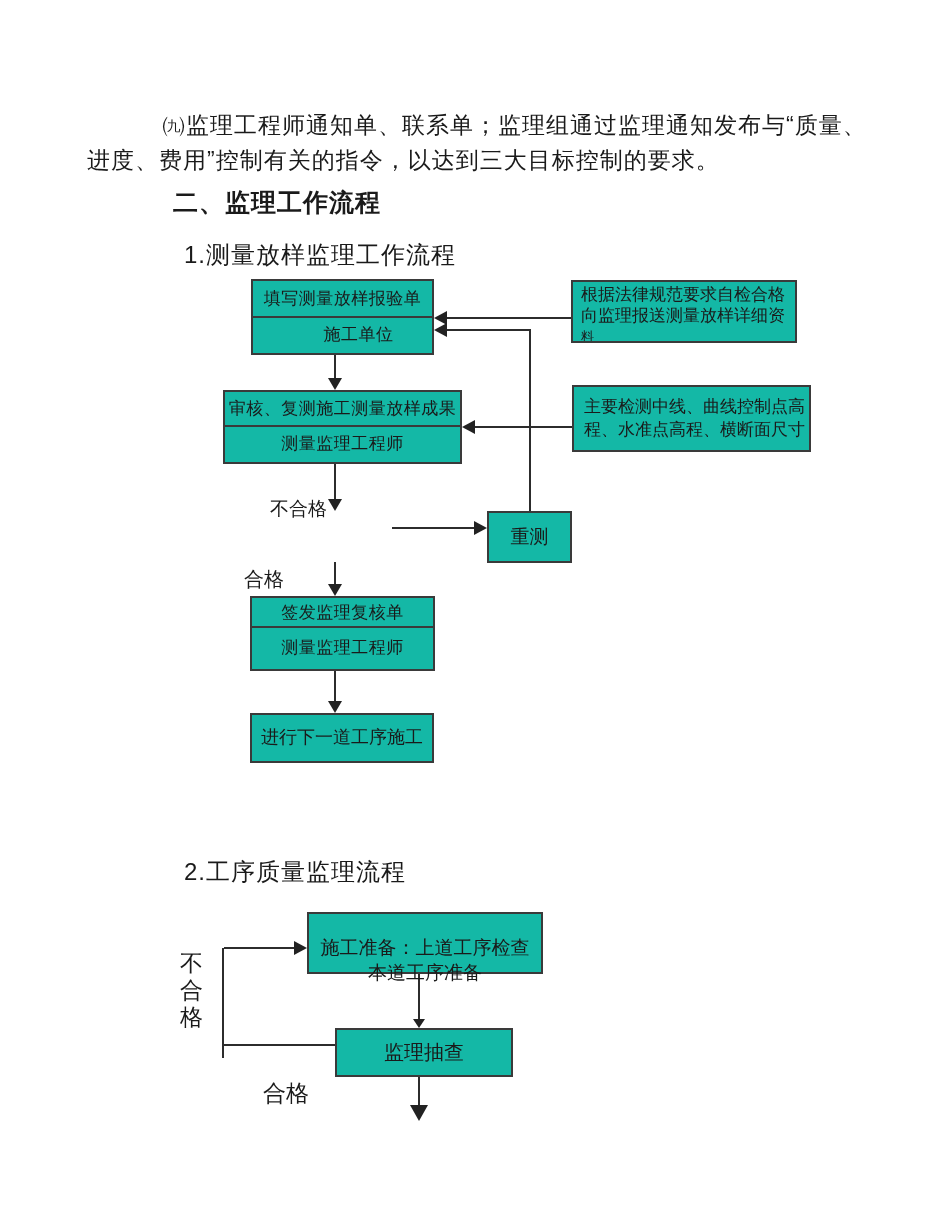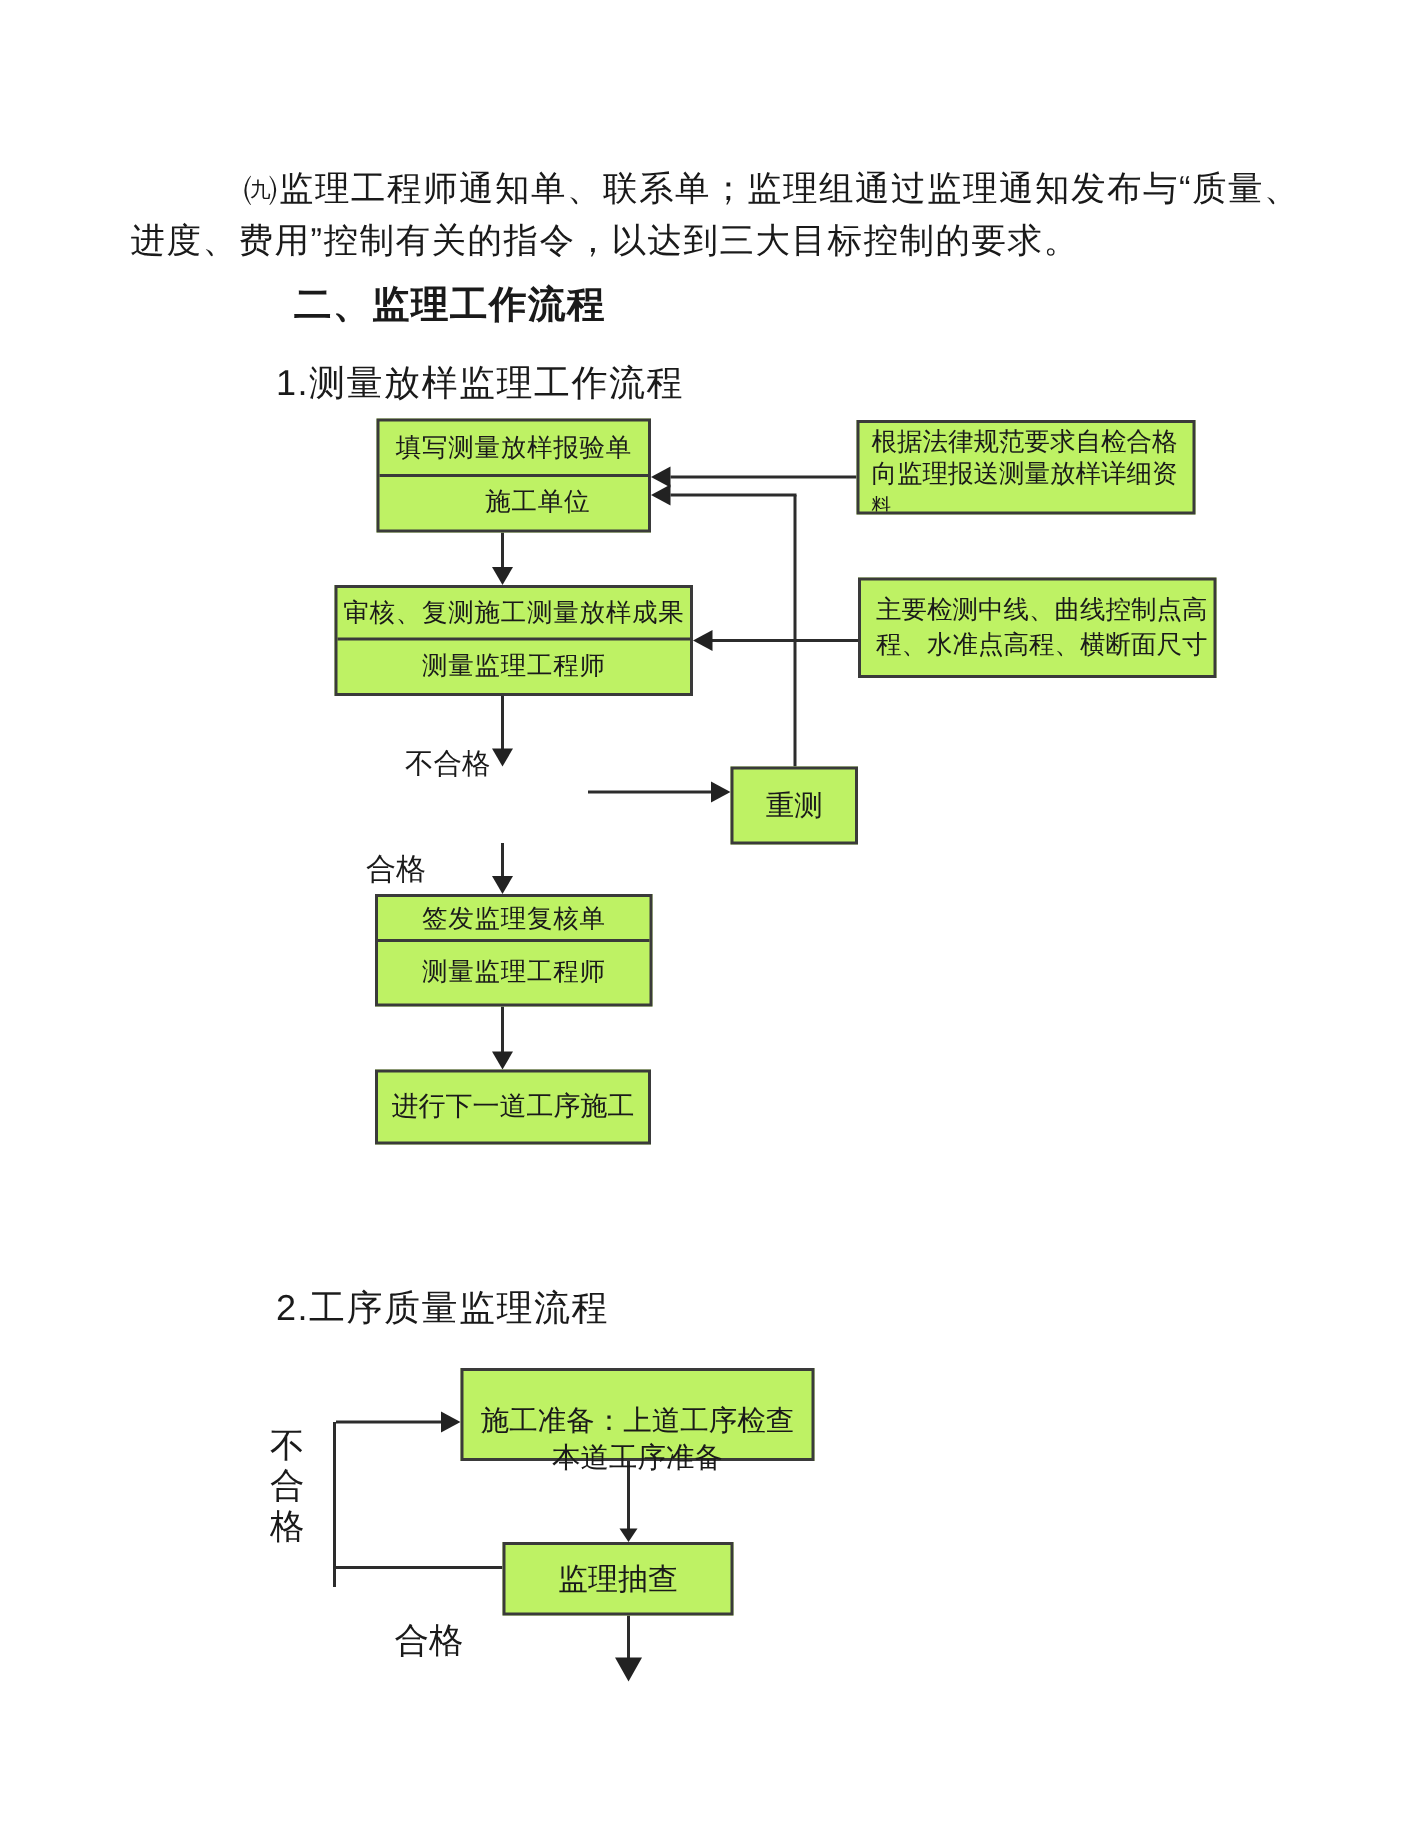--- a/index.html
+++ b/index.html
@@ -4,25 +4,25 @@
 <style>
   html,body { margin:0; padding:0; background:#e8e8e8; }
   .page {
     position:relative; width:950px; height:1230px; margin:0 auto;
     background:#ffffff; overflow:hidden;
     font-family:"Liberation Sans","DejaVu Sans",sans-serif;
     color:#1a1a1a;
   }
   .txt { position:absolute; white-space:nowrap; }
   .para-line { font-size:23px; letter-spacing:1px; }
-  .heading { font-size:25px; font-weight:bold; letter-spacing:1px;margin-left:23px; }
+  .heading { font-size:25px; font-weight:bold; letter-spacing:1px; }
   .subtitle { font-size:24px; letter-spacing:1px; }
   .box {
     position:absolute; box-sizing:border-box;
-    border:2px solid #3a3a3a; background:#bef264; z-index:2;
+    border:2px solid #3a3a3a; background:#14b8a6; z-index:2;
   }
   .split-row {
     display:flex; align-items:center; justify-content:center;
     box-sizing:border-box; font-size:17px; letter-spacing:0.5px;
   }
   .split-row.first { border-bottom:2px solid #3a3a3a; }
   .center-box { display:flex; align-items:center; justify-content:center; }
   .note-line { white-space:nowrap; }
   .line { position:absolute; background:#2c2c2c; z-index:1; }
   .ah { position:absolute; width:0; height:0; z-index:1; }
@@ -109,21 +109,21 @@
 
   <div class="txt subtitle" style="left:184px; top:856px;">2.工序质量监理流程</div>
 
   <div class="box" style="left:307px; top:912px; width:236px; height:62px; font-size:19px; line-height:25px; text-align:center; padding-top:21px;">
     <div>施工准备：上道工序检查</div>
     <div>本道工序准备</div>
   </div>
 
   <div class="lbl vertical-lbl" style="left:180px; top:950px; font-size:23px;">不合格</div>
 
-  <div class="box center-box" style="left:335px; top:1028px; width:154px; height:49px; font-size:20px;">监理抽查</div>
+  <div class="box center-box" style="left:335px; top:1028px; width:178px; height:49px; font-size:20px;">监理抽查</div>
 
   <div class="lbl" style="left:263px; top:1078px; font-size:23px;">合格</div>
 
   <div class="line" style="left:222px; top:948px; width:2px; height:110px;"></div>
   <div class="line" style="left:224px; top:947px; width:71px; height:2px;"></div>
   <div class="ah ah-right" style="left:294px; top:941px;"></div>
   <div class="line" style="left:224px; top:1044px; width:111px; height:2px;"></div>
 
   <div class="line" style="left:418px; top:974px; width:2px; height:46px;"></div>
   <div class="ah ah-down-sm" style="left:413px; top:1019px;"></div>

